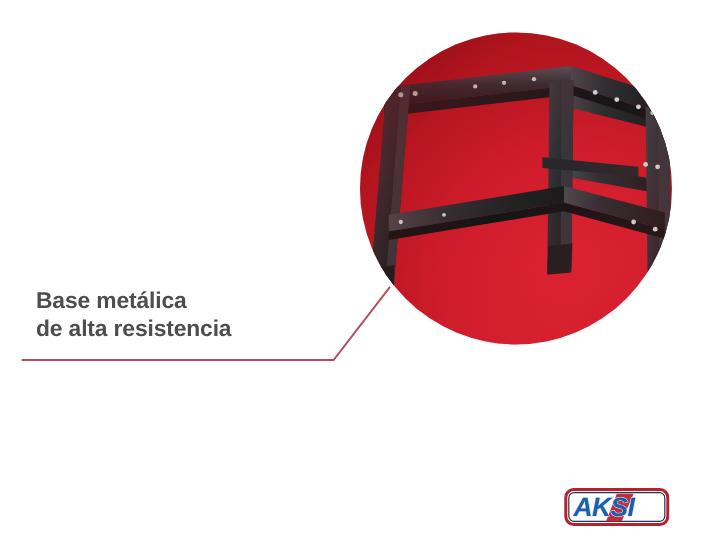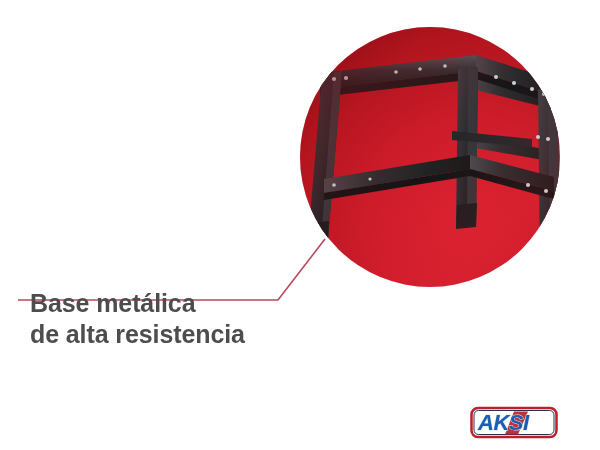--- a/index.html
+++ b/index.html
@@ -46,26 +46,25 @@
     display: block;
   }
 
   
   .caption {
     position: absolute;
     left: 30px;
     top: 240px;
     width: 255px;
     color: #4d4d4d;
-    font-size: 25px;
+    font-size: 19px;
     font-weight: bold;
     line-height: 1.22;
     letter-spacing: -0.1px;
     white-space: pre-line;
-    margin-top: 48px;
   }
 
   
   .leader {
     position: absolute;
     left: 0;
     top: 225px;
     width: 340px;
     height: 90px;
     pointer-events: none;

